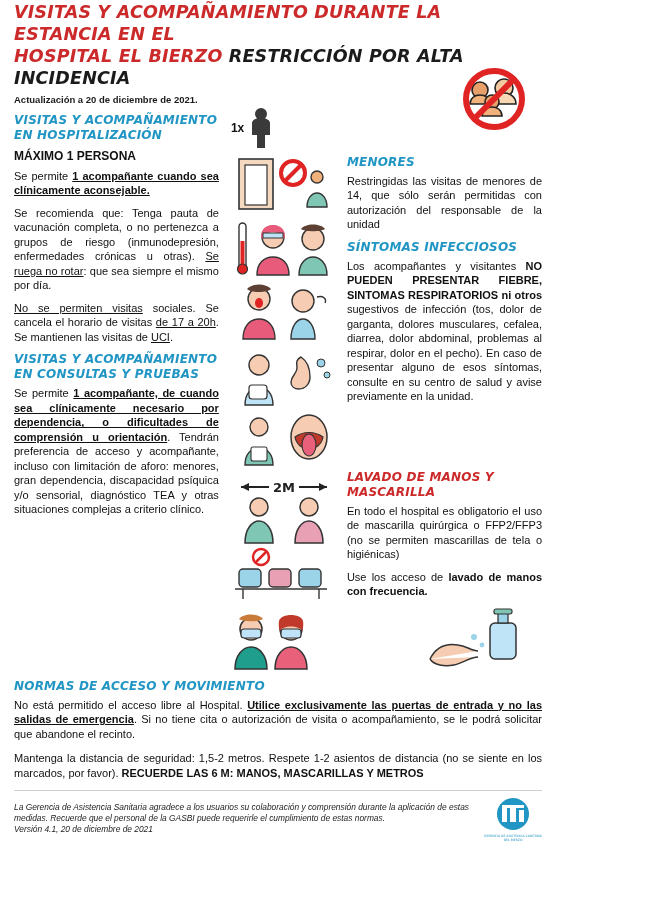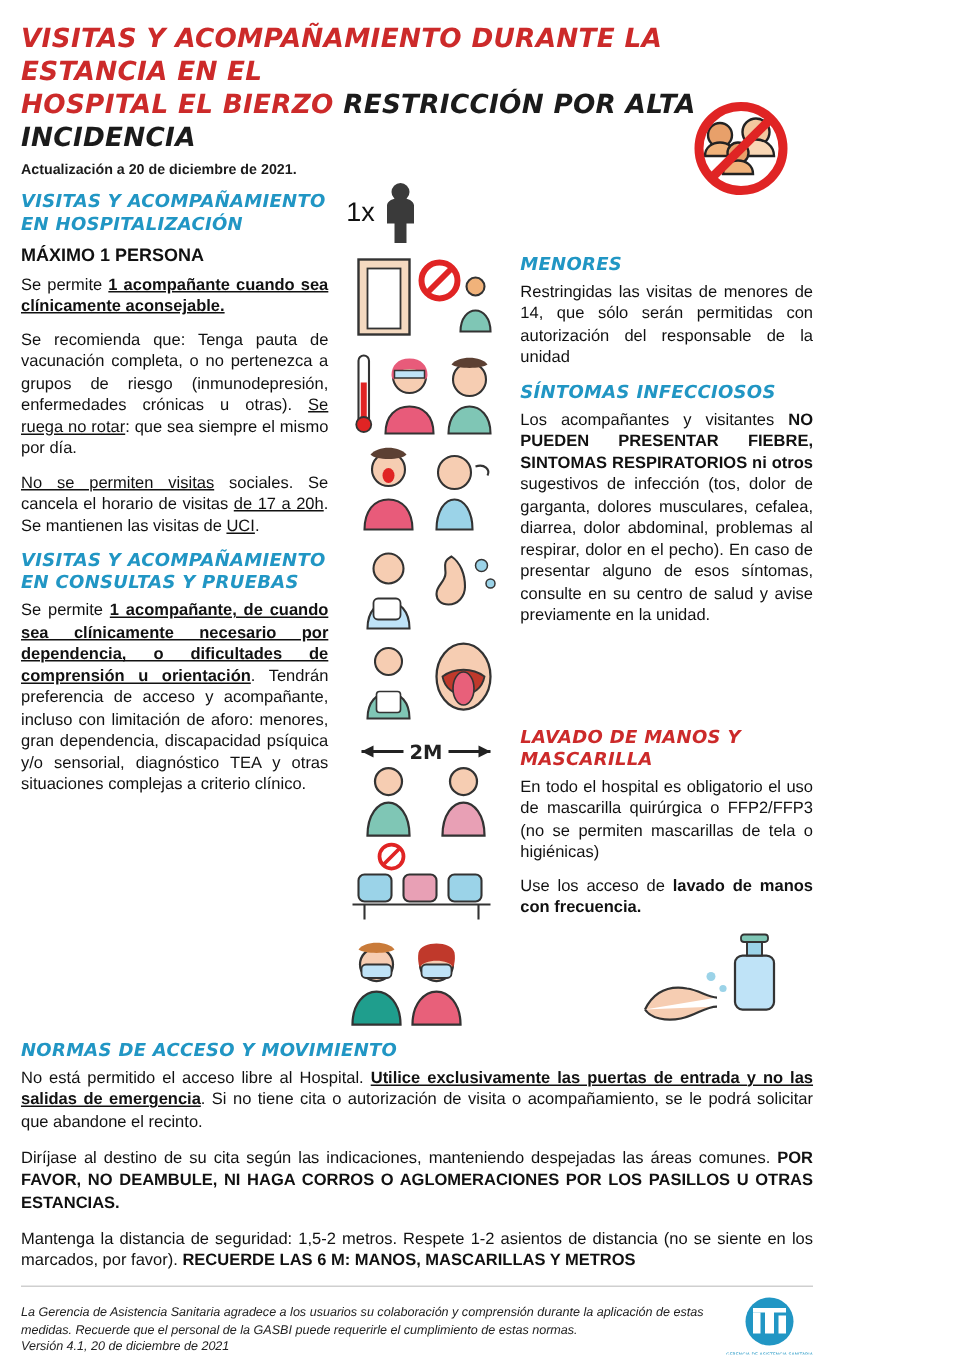--- a/index.html
+++ b/index.html
@@ -10,21 +10,21 @@
     background: #ffffff;
     font-family: "Liberation Sans", sans-serif;
     color: #111;
     position: relative;
     overflow: hidden;
   }
   .page {
     position: relative;
     width: 556px;
     height: 903px;
-    padding: 16px 14px 6px 14px;
+    padding: 2px 14px 6px 14px;
   }
   
   .title-block { margin-bottom: 2px; }
   .title-line {
     font-family: "DejaVu Sans", sans-serif;
     font-weight: bold;
     font-style: italic;
     color: #cc2a2a;
     font-size: 17.5px;
     letter-spacing: .2px;
@@ -92,21 +92,21 @@
   
   .illu { display:block; }
   .prohib-top {
     position: absolute;
     right: 16px;
     top: 68px;
   }
   .mid-stack { display:flex; flex-direction:column; align-items:flex-end; gap:2px; }
   .ratio1x {
     display:flex; align-items:center; gap:4px;
-    font-weight:normal; font-size:18px; margin: 0 0 2px 2px;
+    font-weight:bold; font-size:12px; margin: 0 0 2px 2px;
   }
   .hands-row { display:flex; align-items:flex-end; gap:2px; margin-top:2px;}
   .sep { height:2px; }
 </style>
 </head>
 <body>
 
 <div class="page">
 
   <div class="title-block">
@@ -281,21 +281,20 @@
           <circle cx="50" cy="30" r="3" fill="#9bd3e8"></circle>
           <circle cx="58" cy="38" r="2.4" fill="#9bd3e8"></circle>
         </svg>
       </div>
     </div>
   </div>
 
   <div class="bottom">
     <h2 class="sec">NORMAS DE ACCESO Y MOVIMIENTO</h2>
     <p><span>No está permitido el acceso libre al Hospital. </span><span class="u b">Utilice exclusivamente las puertas de entrada y no las salidas de emergencia</span><span>. Si no tiene cita o autorización de visita o acompañamiento, se le podrá solicitar que abandone el recinto.</span></p>
-    <p><span>Diríjase al destino de su cita según las indicaciones, manteniendo despejadas las áreas comunes. </span><span class="b">POR FAVOR, NO DEAMBULE, NI HAGA CORROS O AGLOMERACIONES POR LOS PASILLOS U OTRAS ESTANCIAS.</span></p>
     <p><span>Mantenga la distancia de seguridad: 1,5-2 metros. Respete 1-2 asientos de distancia (no se siente en los marcados, por favor). </span><span class="b">RECUERDE LAS 6 M: MANOS, MASCARILLAS Y METROS</span></p>
   </div>
 
   <div class="footer">
     <div class="footer-text">
       <div>La Gerencia de Asistencia Sanitaria agradece a los usuarios su colaboración y comprensión durante la aplicación de estas medidas. Recuerde que el personal de la GASBI puede requerirle el cumplimiento de estas normas.</div>
       <div>Versión 4.1,  20 de diciembre de 2021</div>
     </div>
     <svg width="58" height="46" viewBox="0 0 58 46">
       <circle cx="29" cy="18" r="16" fill="#2196c4"></circle>

